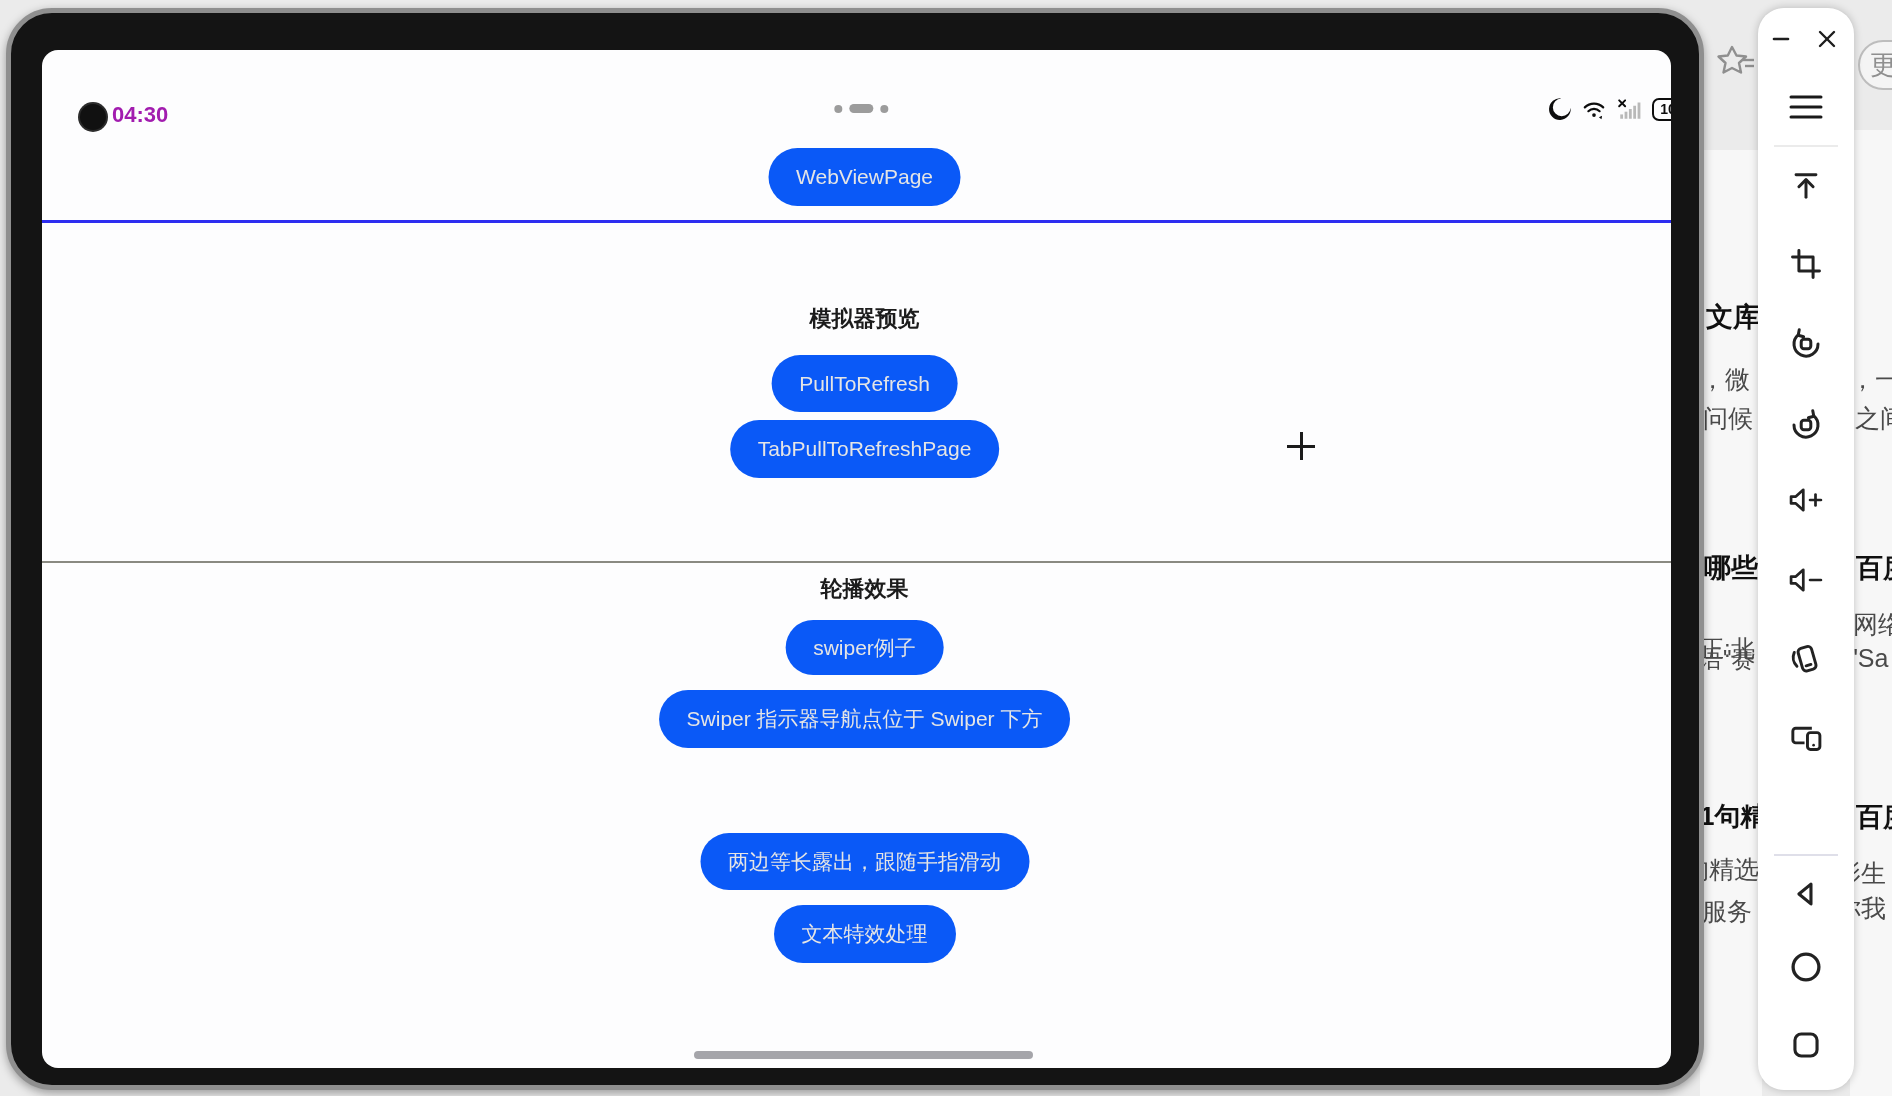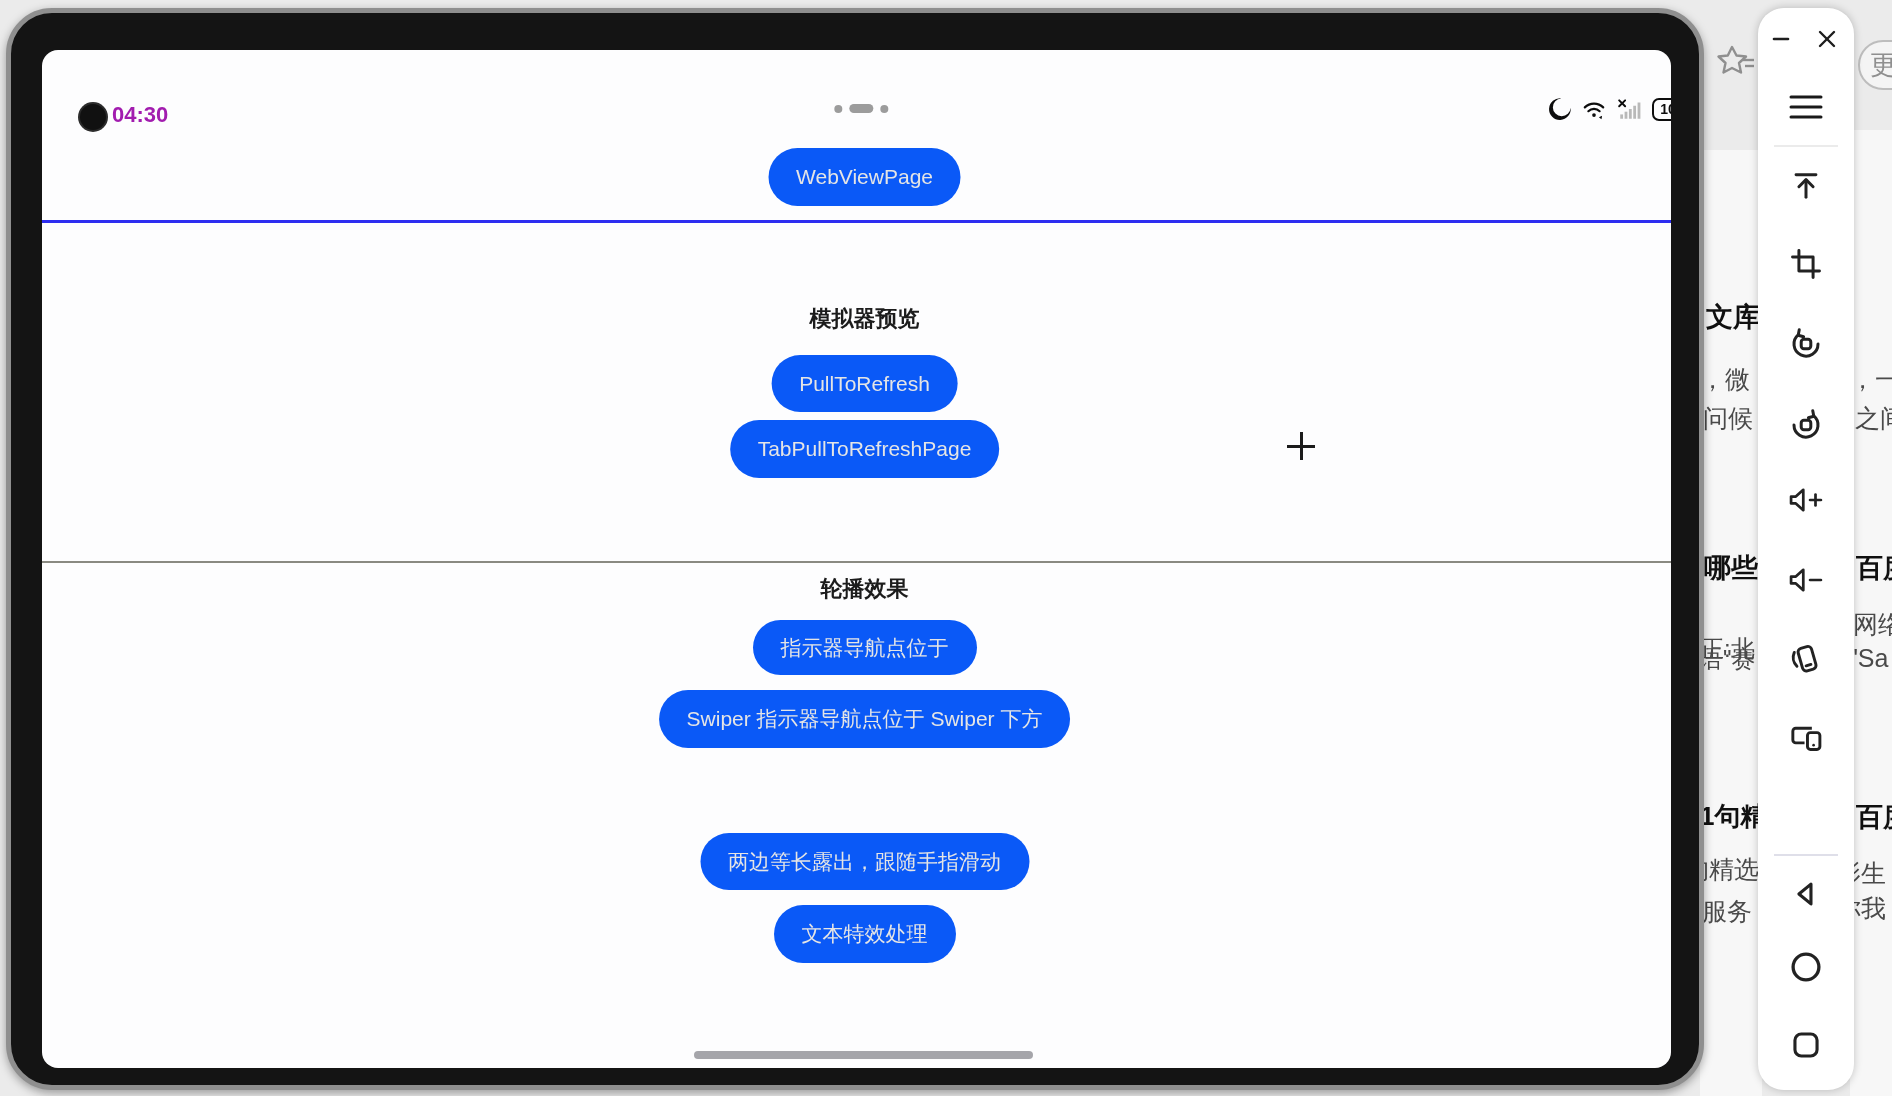--- a/index.html
+++ b/index.html
@@ -147,21 +147,21 @@
         </div>
       <div class="crow sec-header" style="top:254px;">模拟器预览</div>
       <div class="crow" style="top:305px;">
           <button class="pill-btn" style="height:57px;">PullToRefresh</button>
         </div>
       <div class="crow" style="top:370px;">
           <button class="pill-btn">TabPullToRefreshPage</button>
         </div>
       <div class="crow sec-header" style="top:524px;">轮播效果</div>
       <div class="crow" style="top:570px;">
-          <button class="pill-btn" style="height:55px;">指示器导航点位于</button>
+          <button class="pill-btn" style="height:55px;">swiper例子</button>
         </div>
       <div class="crow" style="top:640px;">
           <button class="pill-btn">Swiper 指示器导航点位于 Swiper 下方</button>
         </div>
       <div class="crow" style="top:783px;">
           <button class="pill-btn" style="height:57px;">两边等长露出，跟随手指滑动</button>
         </div>
       <div class="crow" style="top:855px;">
           <button class="pill-btn">文本特效处理</button>
         </div>

